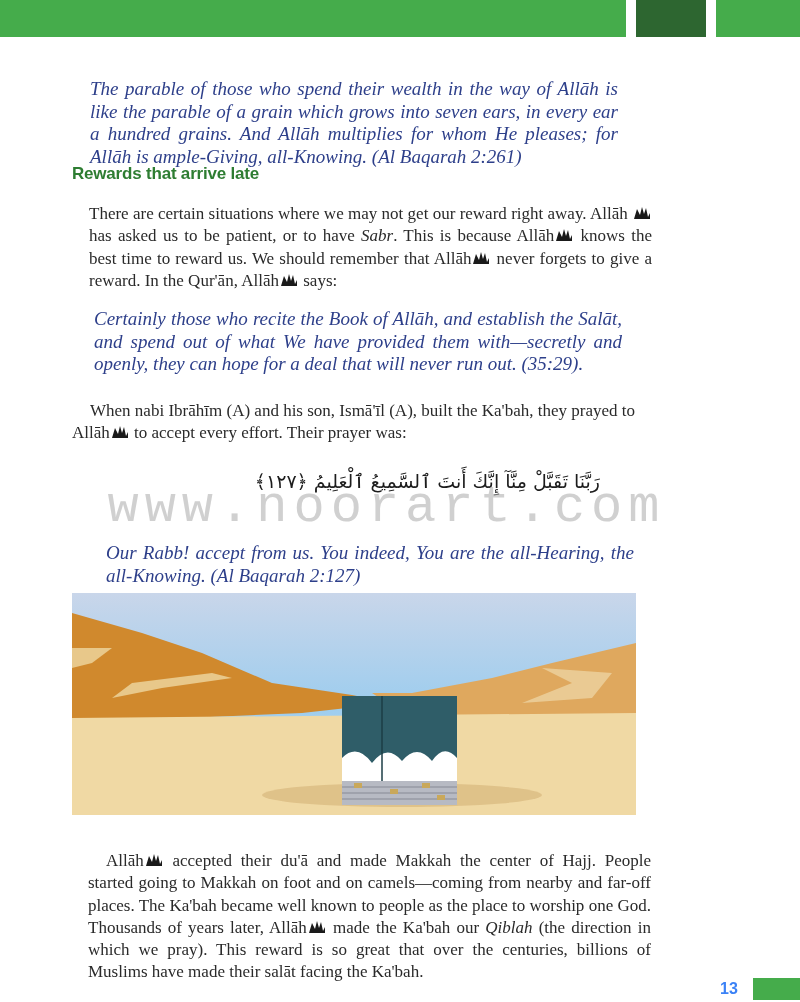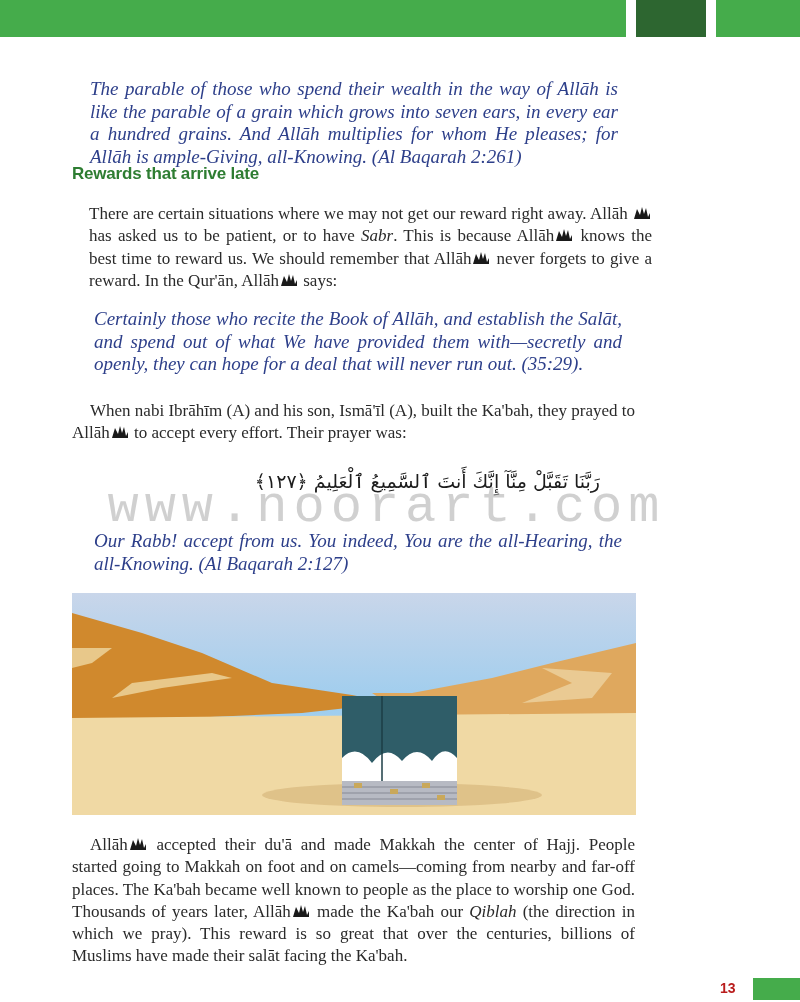--- a/index.html
+++ b/index.html
@@ -8,21 +8,21 @@
   .tb1 { left:0; width:626px; background:#45ac4b; }
   .tb2 { left:636px; width:70px; background:#2d6630; }
   .tb3 { left:716px; width:84px; background:#45ac4b; }
   .quote { position:absolute; left:90px; width:528px; color:#2d3f8a; font-style:italic; font-size:19px; line-height:22.5px; text-align:justify; }
   .body-p { position:absolute; left:72px; width:563px; color:#2a2a2a; font-size:17px; line-height:22.3px; text-align:justify; }
   .heading { position:absolute; left:72px; top:164px; color:#2e7d32; font-family:"Liberation Sans","DejaVu Sans",sans-serif; font-weight:bold; font-size:17px; letter-spacing:-0.2px; }
   .glyph { display:inline-block; width:20px; height:16px; vertical-align:-2px; }
   .arabic { position:absolute; left:200px; width:400px; top:470px; text-align:right; font-family:"DejaVu Sans",sans-serif; font-size:19px; color:#1c1c1c; direction:rtl; }
   .watermark { position:absolute; left:0; top:478px; width:773px; text-align:center; font-family:"Liberation Mono","DejaVu Sans Mono",monospace; font-size:52px; color:rgba(170,170,170,0.55); letter-spacing:6px; pointer-events:none; }
   .illustration { position:absolute; left:72px; top:593px; width:564px; height:222px; overflow:hidden; }
-  .page-num { position:absolute; left:720px; top:980px; font-family:"Liberation Sans","DejaVu Sans",sans-serif; font-weight:bold; font-size:14px; color:#b91c1c; }
+  .page-num { position:absolute; left:720px; top:980px; font-family:"Liberation Sans","DejaVu Sans",sans-serif; font-weight:bold; font-size:16px; color:#3b82f6; }
   .page-tab { position:absolute; left:753px; top:978px; width:47px; height:22px; background:#45ac4b; }
   em { font-style:italic; }
 </style>
 </head>
 <body>
 
 <div class="topbar tb1"></div>
 <div class="topbar tb2"></div>
 <div class="topbar tb3"></div>
 
@@ -43,21 +43,21 @@
 <p class="quote" style="top:304px;margin:4px;">Certainly those who recite the Book of Allāh, and establish the Salāt, and spend out of what We have provided them with—secretly and openly, they can hope for a deal that will never run out. (35:29).</p>
 
 <p class="body-p" style="top:400px;margin:0;text-indent:18px;"><span>When nabi Ibrāhīm (A) and his son, Ismā'īl (A), built the Ka'bah, they prayed to Allāh</span><svg class="glyph" viewBox="0 0 20 16">
       <path d="M2 14 L5 4 L8 10 L10 2 L12 9 L14 3 L16 12 L18 8 L18 14 Z" fill="#1a1a1a"></path>
     </svg><span> to accept every effort. Their prayer was:</span></p>
 
 <div class="arabic">رَبَّنَا تَقَبَّلْ مِنَّآ إِنَّكَ أَنتَ ٱلسَّمِيعُ ٱلْعَلِيمُ ﴿١٢٧﴾</div>
 
 <div class="watermark">www.noorart.com</div>
 
-<p class="quote" style="top:526px;margin:4px;">Our Rabb! accept from us. You indeed, You are the all-Hearing, the all-Knowing. (Al Baqarah 2:127)</p>
+<p class="quote" style="top:526px;margin:16px;">Our Rabb! accept from us. You indeed, You are the all-Hearing, the all-Knowing. (Al Baqarah 2:127)</p>
 
 <div class="illustration">
   <svg width="564" height="222" viewBox="0 0 564 222">
     <defs>
       <linearGradient id="sky" x1="0" y1="0" x2="0" y2="1">
         <stop offset="0" stop-color="#c9d6ea"></stop>
         <stop offset="0.5" stop-color="#9ecdee"></stop>
         <stop offset="1" stop-color="#b8dcf0"></stop>
       </linearGradient>
     </defs>
@@ -78,20 +78,20 @@
       <line x1="270" y1="200" x2="385" y2="200"></line>
       <line x1="270" y1="206" x2="385" y2="206"></line>
     </g>
     <rect x="282" y="190" width="8" height="5" fill="#c9a85a"></rect>
     <rect x="318" y="196" width="8" height="5" fill="#c9a85a"></rect>
     <rect x="350" y="190" width="8" height="5" fill="#c9a85a"></rect>
     <rect x="365" y="202" width="8" height="5" fill="#c9a85a"></rect>
   </svg>
 </div>
 
-<p class="body-p" style="top:834px;margin:0;text-indent:18px;"><span>Allāh</span><svg class="glyph" viewBox="0 0 20 16">
+<p class="body-p" style="top:834px;margin:16px;text-indent:18px;"><span>Allāh</span><svg class="glyph" viewBox="0 0 20 16">
       <path d="M2 14 L5 4 L8 10 L10 2 L12 9 L14 3 L16 12 L18 8 L18 14 Z" fill="#1a1a1a"></path>
     </svg><span> accepted their du'ā and made Makkah the center of Hajj. People started going to Makkah on foot and on camels—coming from nearby and far-off places. The Ka'bah became well known to people as the place to worship one God. Thousands of years later, Allāh</span><svg class="glyph" viewBox="0 0 20 16">
       <path d="M2 14 L5 4 L8 10 L10 2 L12 9 L14 3 L16 12 L18 8 L18 14 Z" fill="#1a1a1a"></path>
     </svg><span> made the Ka'bah our </span><em>Qiblah</em><span> (the direction in which we pray). This reward is so great that over the centuries, billions of Muslims have made their salāt facing the Ka'bah.</span></p>
 
 <div class="page-num">13</div>
 <div class="page-tab"></div>
 
 </body></html>

